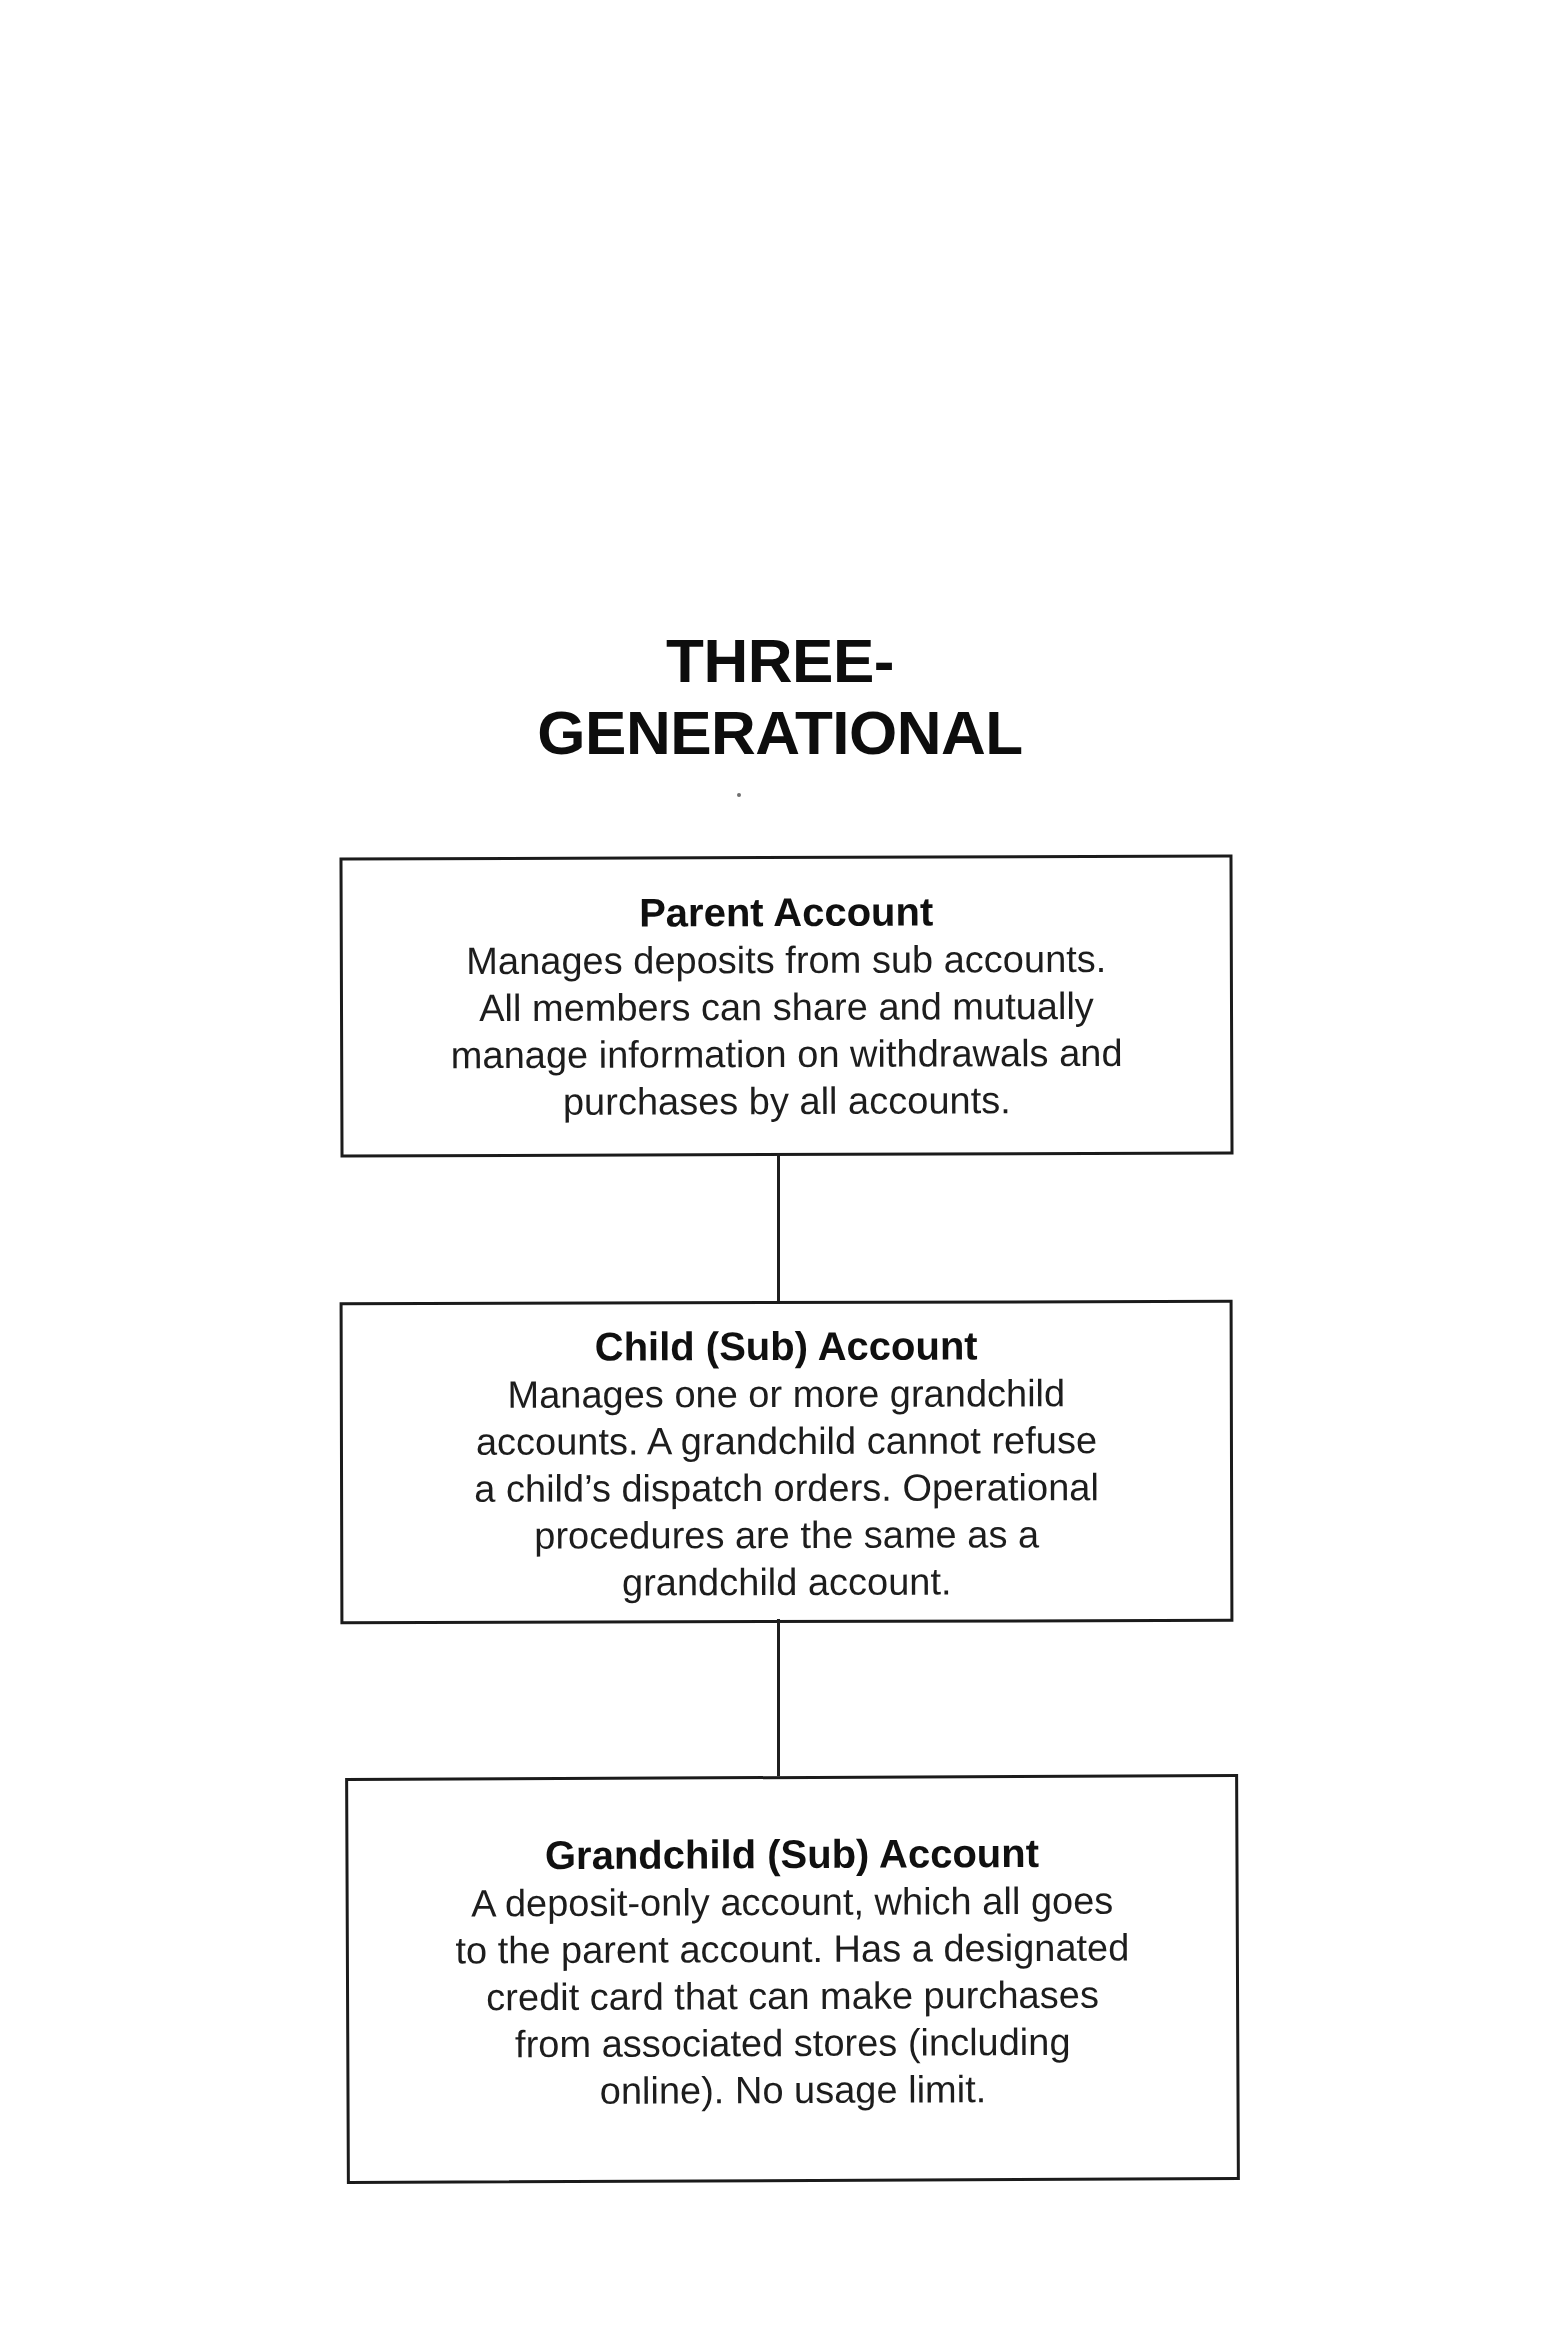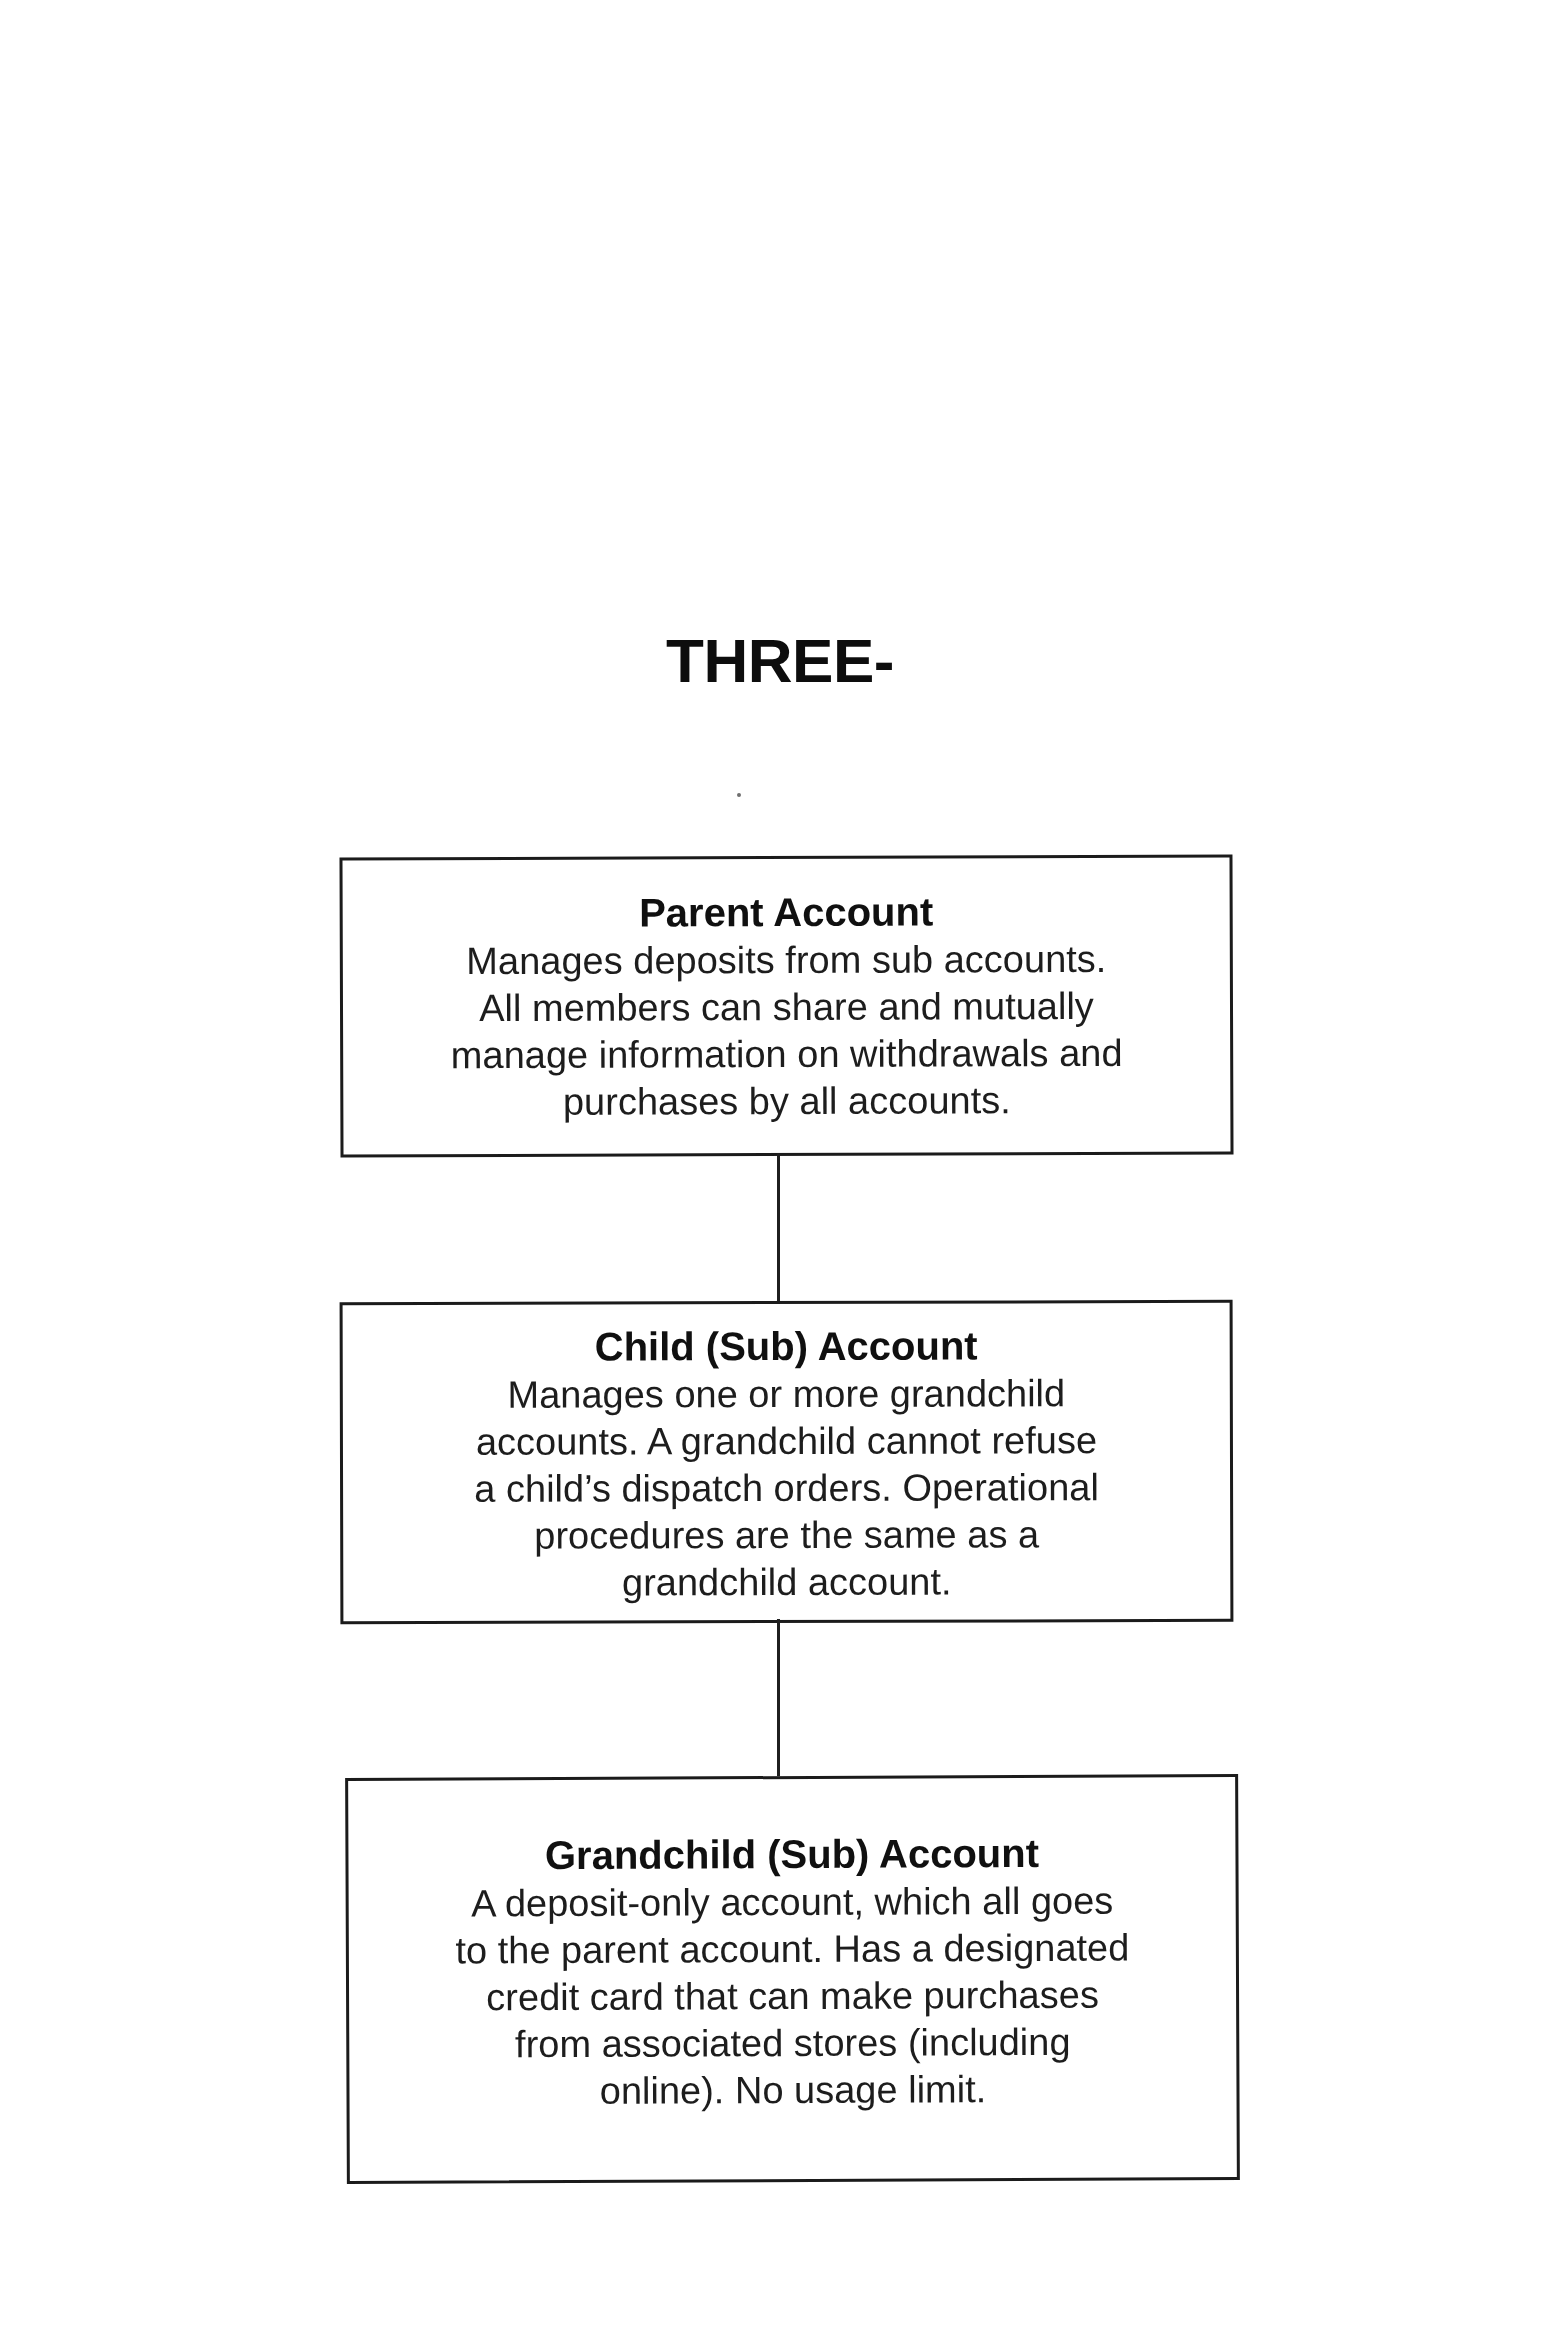--- a/index.html
+++ b/index.html
@@ -98,20 +98,21 @@
     background: #6f6f6f;
   }
 </style>
 </head>
 <body>
 
 <div class="page">
 
   <h1 class="diagram-title">
     <span class="title-line">THREE-</span>
+    <span class="title-line">GENERATIONAL</span>
   </h1>
 
   <div class="scan-speck"></div>
 
   <div class="node-box" id="box-parent">
     <div class="box-title">Parent Account</div>
     <div class="box-body">
       <span class="body-line">Manages deposits from sub accounts.</span>
       <span class="body-line">All members can share and mutually</span>
       <span class="body-line">manage information on withdrawals and</span>

